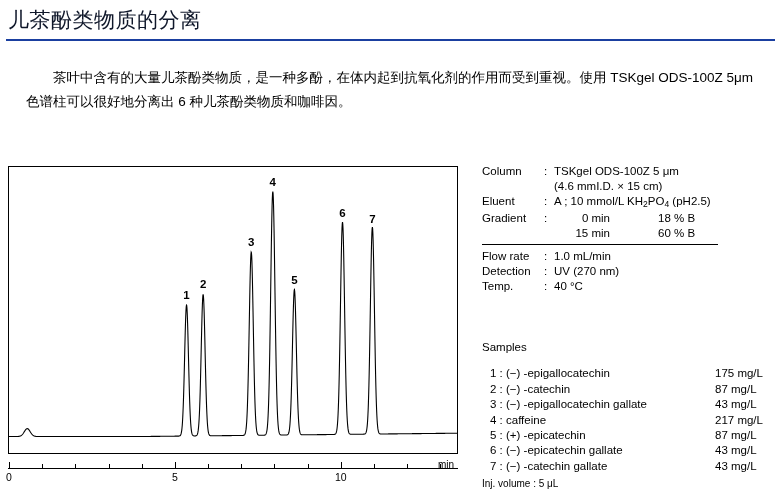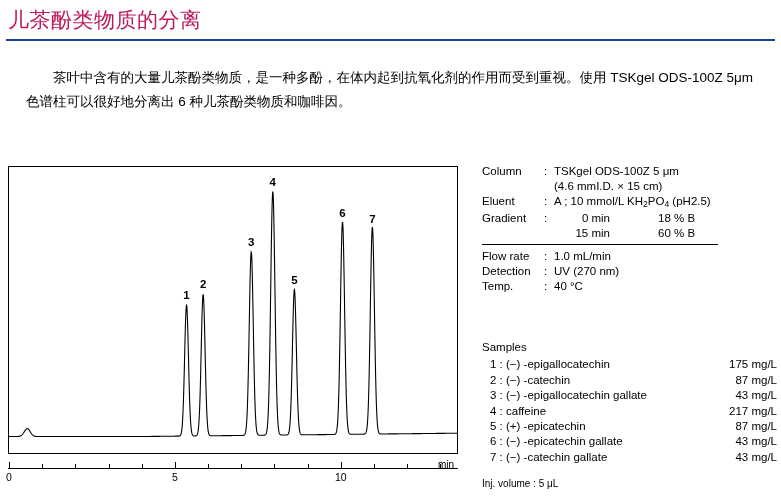--- a/index.html
+++ b/index.html
@@ -11,21 +11,21 @@
     font-family: "Liberation Sans", sans-serif;
     color: #000000;
     position: relative;
     overflow: hidden;
   }
   .page-title {
     position: absolute;
     left: 8px;
     top: 6px;
     font-size: 21px;
-    color: #be185d;
+    color: #0f172a;
     letter-spacing: 0.5px;
   }
   .title-rule {
     position: absolute;
     left: 6px;
     top: 39px;
     width: 769px;
     height: 2px;
     background: #1a3fa0;
   }
@@ -131,24 +131,24 @@
   sub { font-size: 8.5px; vertical-align: -0.25em; }
 
   .samples {
     position: absolute;
     left: 482px;
     top: 340px;
     width: 295px;
     font-size: 11.5px;
     line-height: 1.34;
   }
-  .samples-title { margin-bottom: 2px; }
+  .samples-title { margin-bottom: 11px; }
   .sample-row { display: flex; padding-left: 8px; gap: 15px; }
   .sample-name { flex: 1 1 auto; white-space: nowrap; }
-  .sample-conc { flex: 0 0 62px; text-align: right; }
+  .sample-conc { flex: 0 0 62px; }
   .inj {
     position: absolute;
     left: 482px;
     top: 478px;
     font-size: 10px;
   }
 </style>
 </head>
 <body>
 

